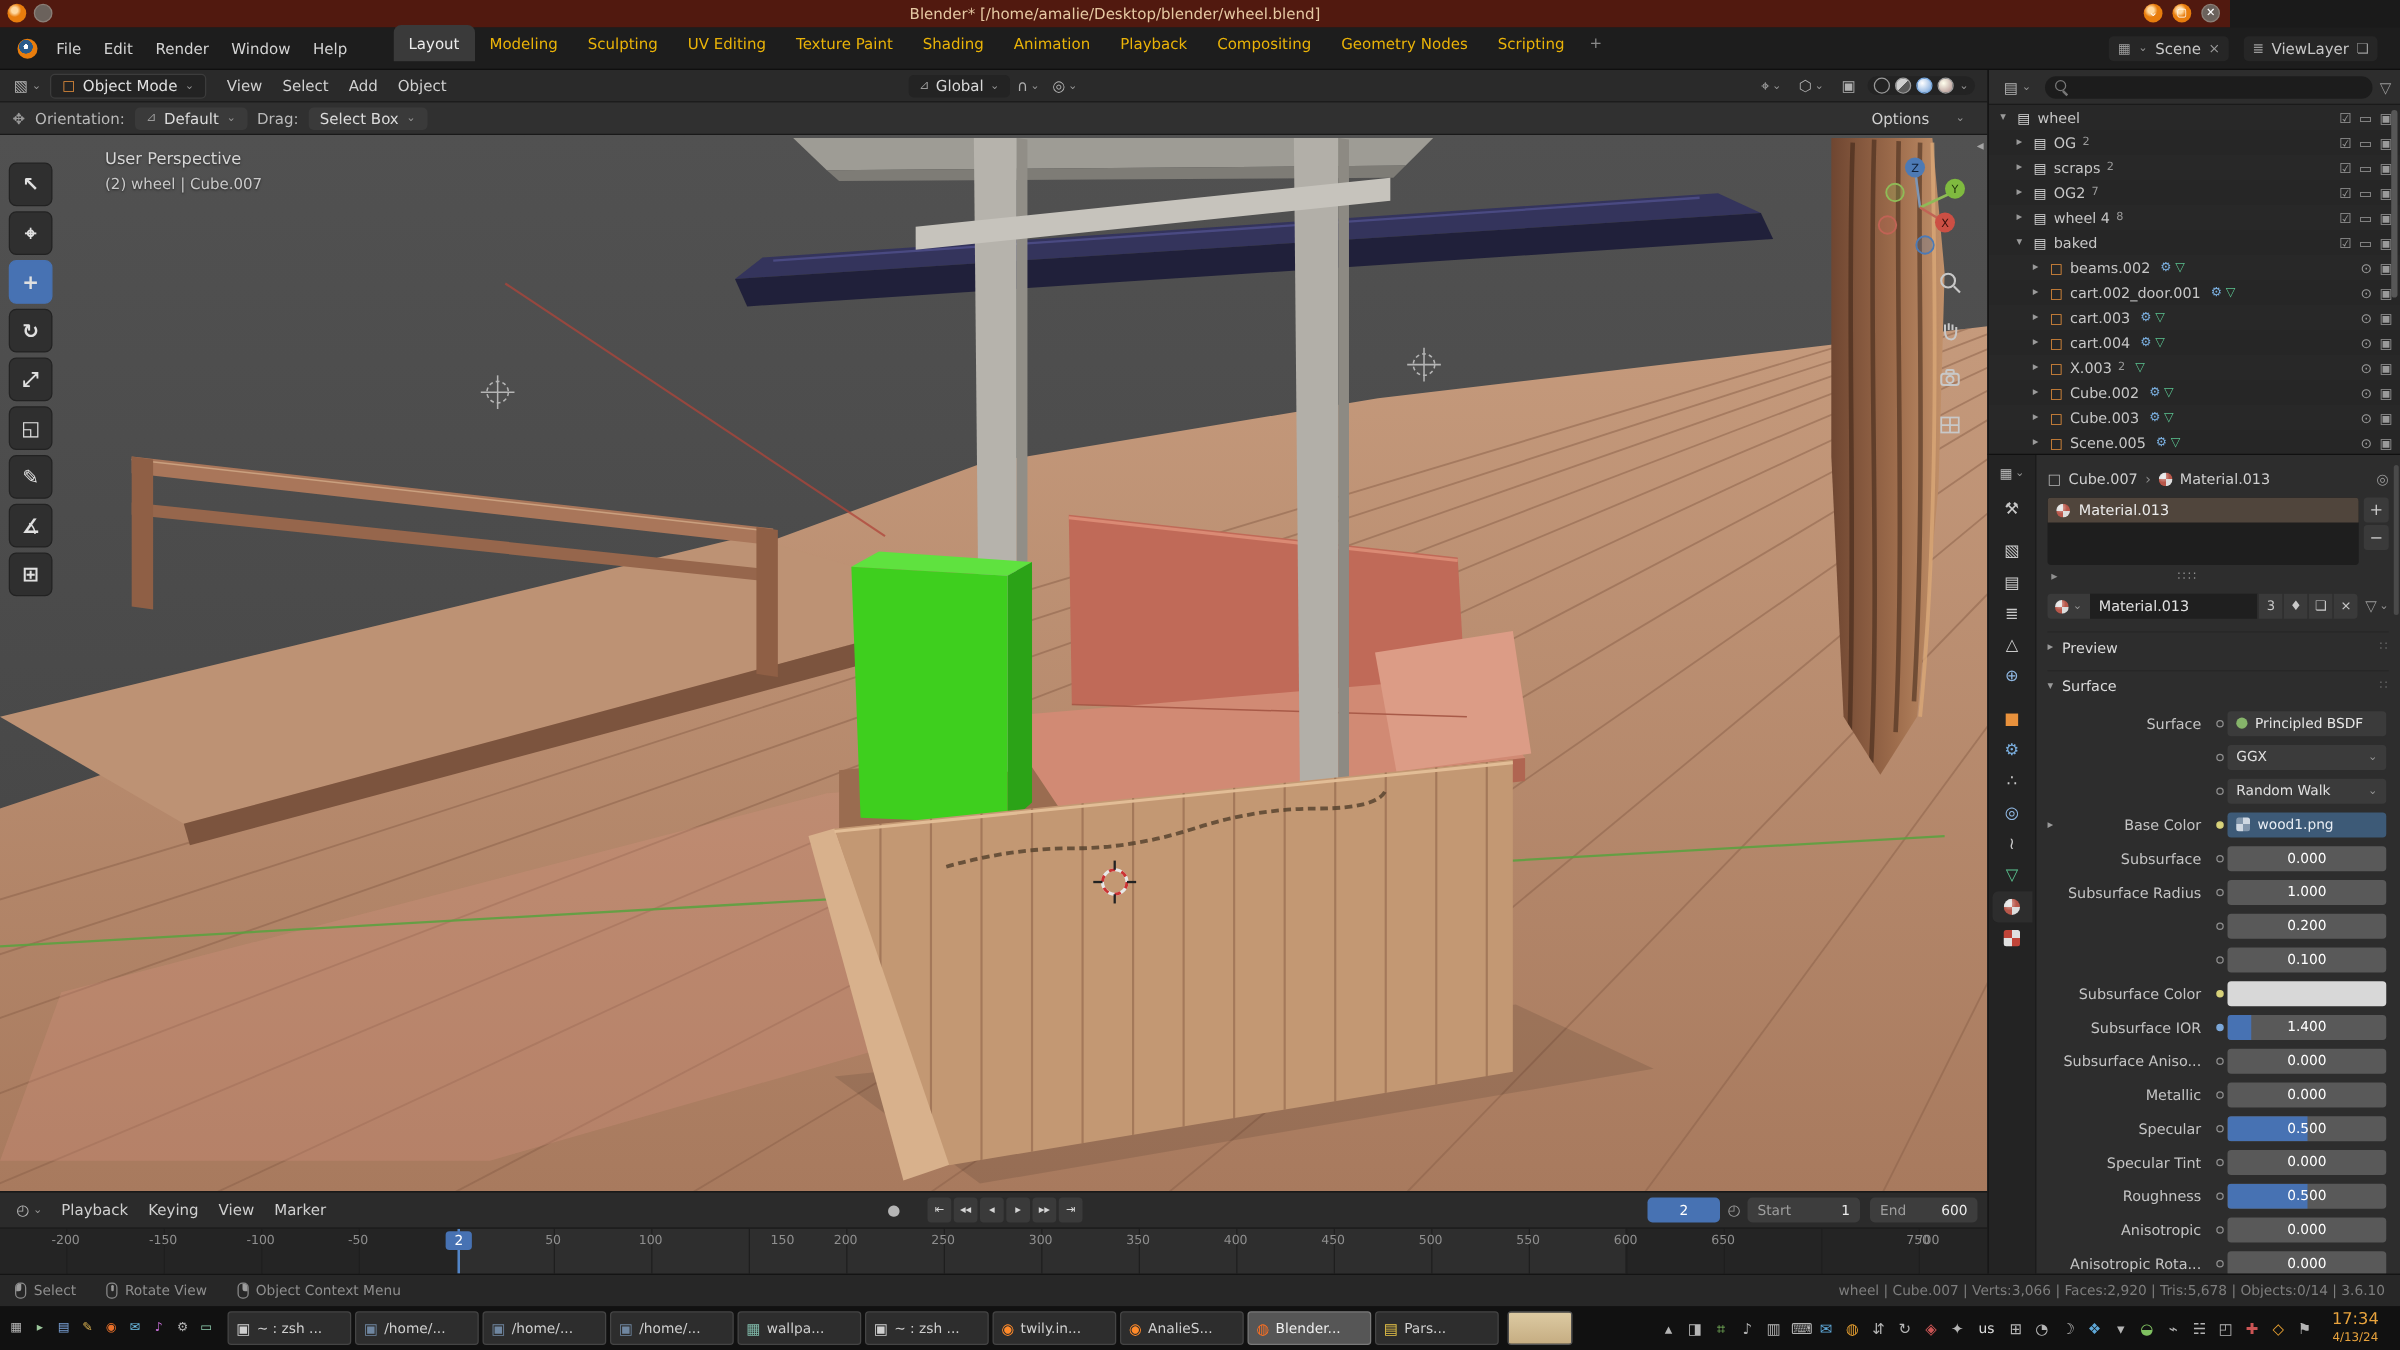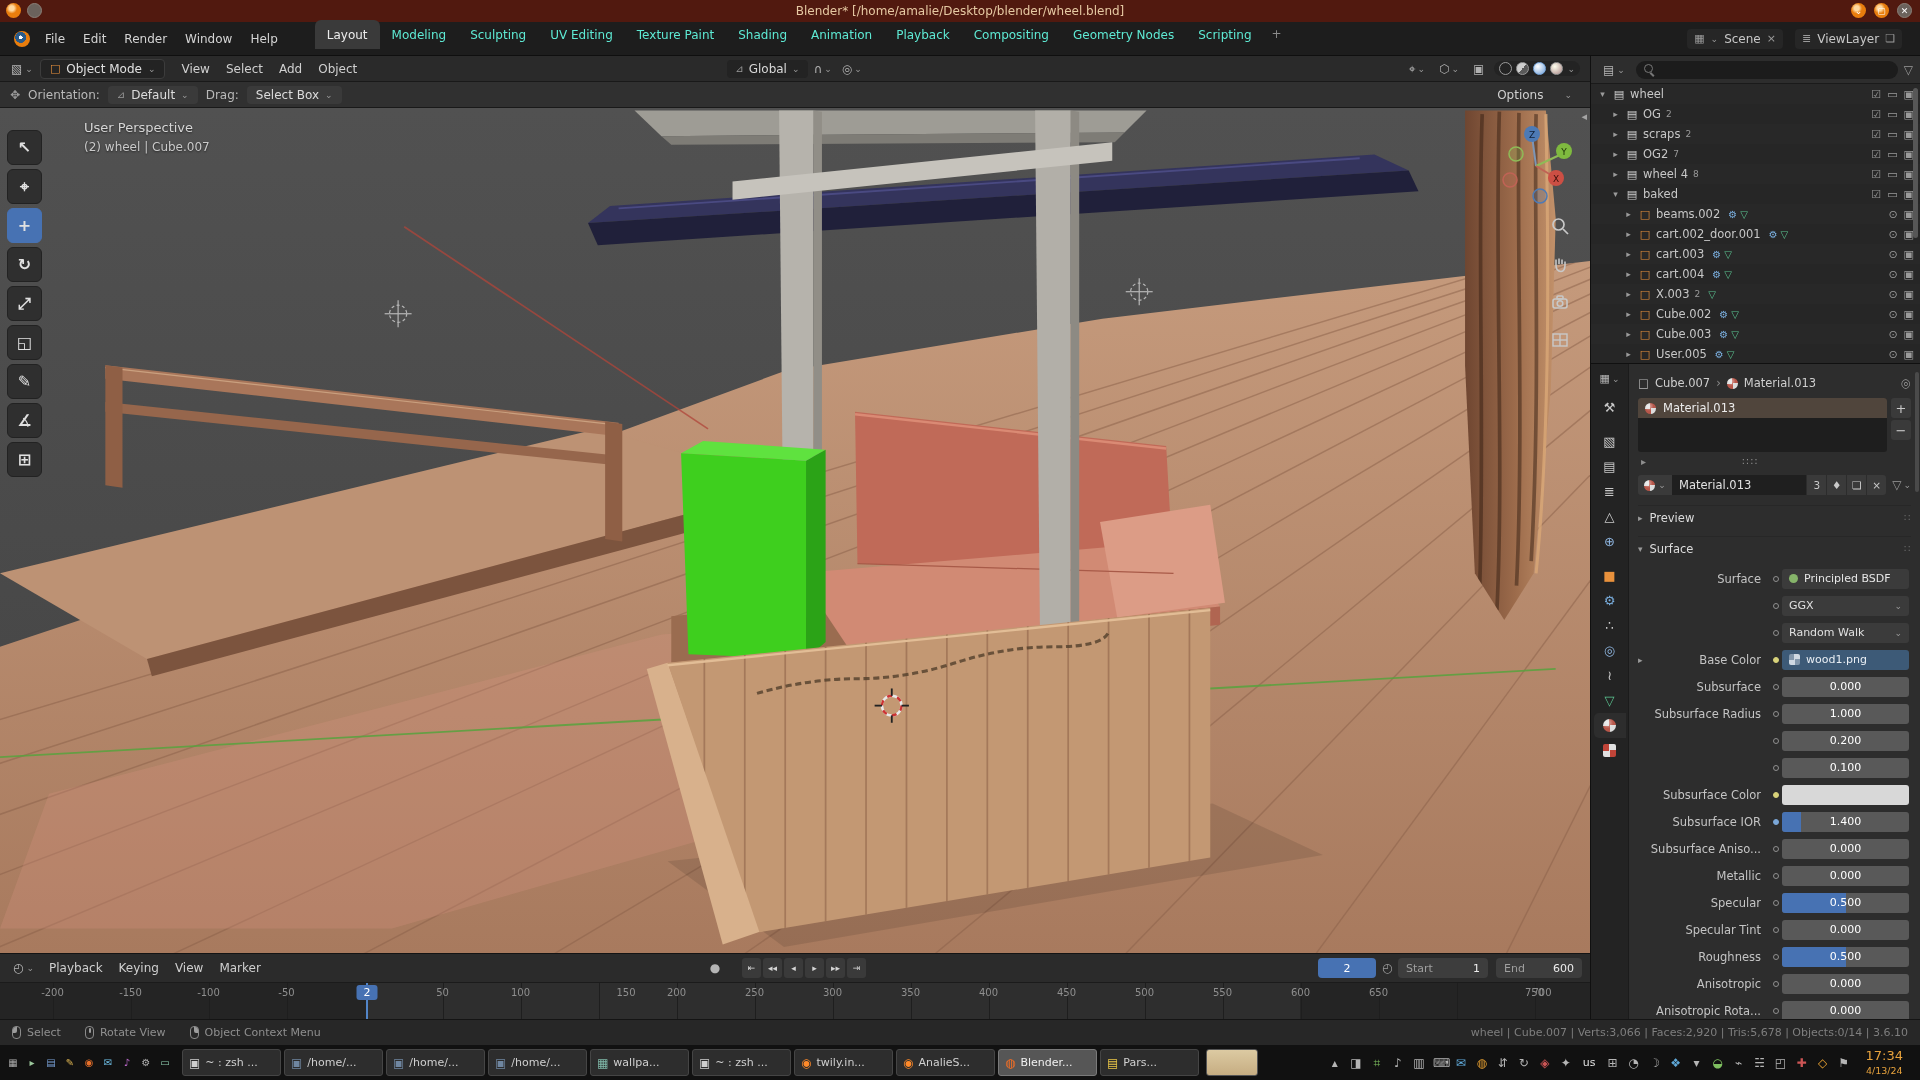--- a/index.html
+++ b/index.html
@@ -1,32 +1,32 @@
 <!DOCTYPE html>
 <html><head>
 <meta charset="utf-8">
 <style>
   *{margin:0;padding:0;box-sizing:border-box;font-family:"DejaVu Sans",sans-serif}
   html,body{background:#000}
   #root{position:relative;width:1920px;height:1080px;overflow:hidden;background:#1a1a1a;font-size:12px;color:#ccc}
 
   
-  .titlebar{position:absolute;left:0;top:0;width:1920px;height:22px;background:#51190f;display:flex;align-items:center;justify-content:center;color:#e6c9a3;font-size:12px}
+  .titlebar{position:absolute;left:0;top:0;width:1784px;height:22px;background:#51190f;display:flex;align-items:center;justify-content:center;color:#e6c9a3;font-size:12px}
   .tb-left{position:absolute;left:6px;top:3px;display:flex;gap:6px}
   .tb-right{position:absolute;right:8px;top:3px;display:flex;gap:8px}
   .tb-ic{width:15px;height:15px;border-radius:50%;display:flex;align-items:center;justify-content:center;font-size:9px;color:#fff}
   .tb-orange{background:radial-gradient(circle at 38% 35%,#ffd9a0 0 18%,#e87d0d 40%)}
   .tb-gray{background:#6b625c;border:1px solid #8a7f77}
 
   
   .menubar{position:absolute;left:0;top:22px;width:1920px;height:34px;background:#1d1d1d;border-bottom:1px solid #0f0f0f;display:flex;align-items:center;padding:0 8px}
   .blogo{width:16px;height:16px;border-radius:50%;background:radial-gradient(circle at 42% 40%,#ffffff 0 14%,#2a5b8a 15% 40%,#e87d0d 42%);margin:0 6px}
   .mb-item{padding:4px 9px;color:#d4d4d4;border-radius:3px}
   .ws-tabs{display:flex;margin-left:28px;align-items:flex-end;height:20px}
-  .ws-tab{padding:8px 12px 7px;color:#5eead4;font-size:12px;border-radius:6px 6px 0 0;white-space:nowrap}
+  .ws-tab{padding:8px 12px 7px;color:#eab308;font-size:12px;border-radius:6px 6px 0 0;white-space:nowrap}
   .ws-tab.active{background:#3a3a3a;color:#ececec}
   .ws-tab.add{color:#8a8a8a;padding:8px 8px}
   .mb-right{margin-left:auto;display:flex;gap:12px;align-items:center;padding-right:10px}
   .mb-widget{display:flex;align-items:center;background:#262626;border-radius:4px;padding:3px 7px;gap:6px;color:#c8c8c8}
   .mb-widget .wic{color:#9a9a9a;font-size:11px}
   .caret{font-size:9px;color:#9a9a9a}
 
   
   .vp-header{position:absolute;left:0;top:56px;width:1590px;height:26px;background:#2a2a2a;border-bottom:1px solid #191919;display:flex;align-items:center;padding:0 6px;gap:2px}
   .ed-icon{display:flex;align-items:center;gap:3px;color:#b5b5b5;padding:0 5px}
@@ -747,21 +747,21 @@
             <span style="color: rgb(91, 196, 145); font-size: 10px;">▽</span>
           </span>
           <span class="o-right">
             <span style="color: rgb(154, 154, 154);">⊙</span>
             <span style="color: rgb(154, 154, 154);">▣</span>
           </span>
         </div>
         <div class="out-row" style="padding-left: 32px;">
           <span class="o-arrow">▸</span>
           <span class="o-ic" style="color: rgb(232, 145, 60);">□</span>
-          <span>User.005</span>
+          <span>Scene.005</span>
           <span class="o-extras">
             <span style="color: rgb(122, 174, 222); font-size: 10px;">⚙</span>
             <span style="color: rgb(91, 196, 145); font-size: 10px;">▽</span>
           </span>
           <span class="o-right">
             <span style="color: rgb(154, 154, 154);">⊙</span>
             <span style="color: rgb(154, 154, 154);">▣</span>
           </span>
         </div>
       </div>

